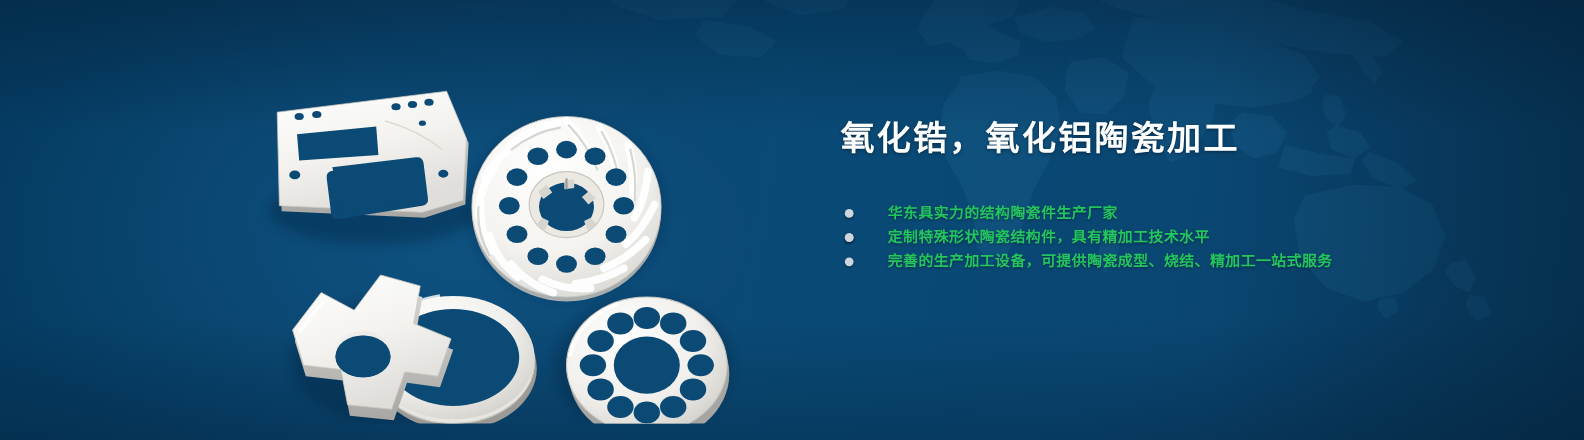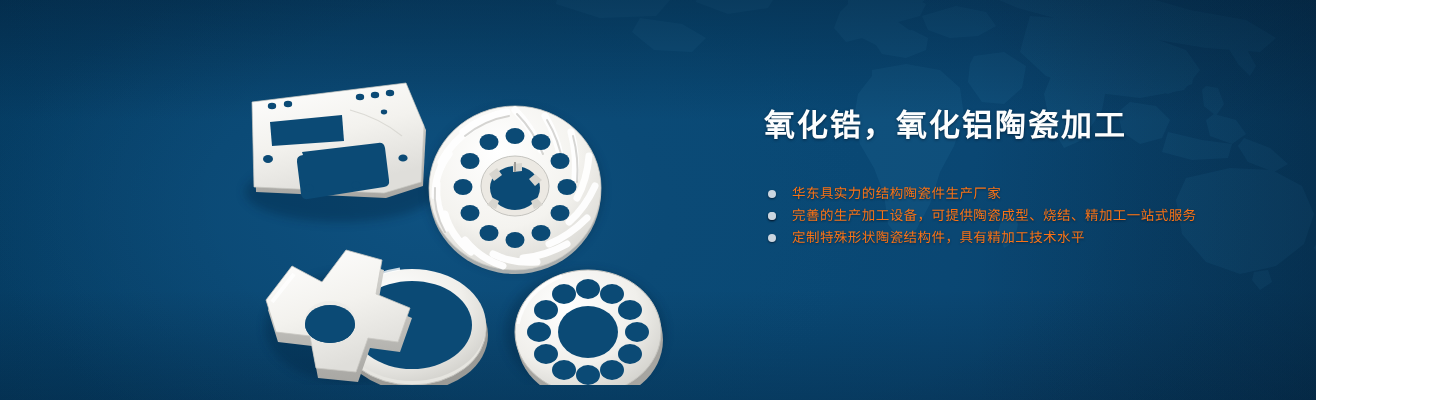--- a/index.html
+++ b/index.html
@@ -1,21 +1,21 @@
 <!DOCTYPE html>
 <html lang="zh-CN"><head>
 <meta charset="utf-8">
 <title>Ceramic Banner</title>
 <style>
   html,body{margin:0;padding:0;background:#fff;}
   body{font-family:"Liberation Sans","DejaVu Sans",sans-serif;}
 
   #banner{
     position:relative;
-    width:1316px;height:400px;
+    width:1440px;height:400px;
     overflow:hidden;
     background:#074570;
   }
 
   
   .bg-base{
     position:absolute;inset:0;
     background:
       radial-gradient(ellipse 620px 360px at 430px 215px, #0e5180 0%, #0b4a76 38%, rgba(9,70,112,0) 72%),
       linear-gradient(100deg,#06416a 0%, #07456f 22%, #084a76 48%, #0a4773 72%, #093f66 100%);
@@ -61,28 +61,29 @@
     text-shadow:0 1px 3px rgba(0,14,30,.55);
     white-space:nowrap;
   }
   .bullets{
     list-style:none;
     margin:42px 0 0 4px;
     padding:0;
   }
   .bullets li{
     position:relative;
-    padding-left:24px;
+    padding-left:39px;
     margin-bottom:8px;
     font-size:13.5px;
     line-height:14px;
-    color:#f97316;
+    color:#22c55e;
     letter-spacing:.45px;
     white-space:nowrap;
     text-shadow:0 1px 2px rgba(0,14,30,.5);
+    font-weight:bold;
   }
   .bullets li .dot{
     position:absolute;left:0;top:3px;
     width:8px;height:8px;border-radius:50%;
     background:#cbd6e0;
     box-shadow:0 1px 2px rgba(0,10,22,.55);
   }
 </style>
 </head>
 <body>
@@ -308,22 +309,22 @@
     <ul class="bullets">
       <li>
         <span class="dot"></span>
         <span>华东具实力的结构陶瓷件生产厂家</span>
       </li>
       <li>
         <span class="dot"></span>
       </li>
       <li>
         <span class="dot"></span>
-        <span>完善的生产加工设备，可提供陶瓷成型、烧结、精加工一站式服务</span>
+        <span>定制特殊形状陶瓷结构件，具有精加工技术水平</span>
       </li>
       <li>
         <span class="dot"></span>
-        <span>定制特殊形状陶瓷结构件，具有精加工技术水平</span>
+        <span>完善的生产加工设备，可提供陶瓷成型、烧结、精加工一站式服务</span>
       </li>
     </ul>
   </div>
 
 </div>
 
 </body></html>

